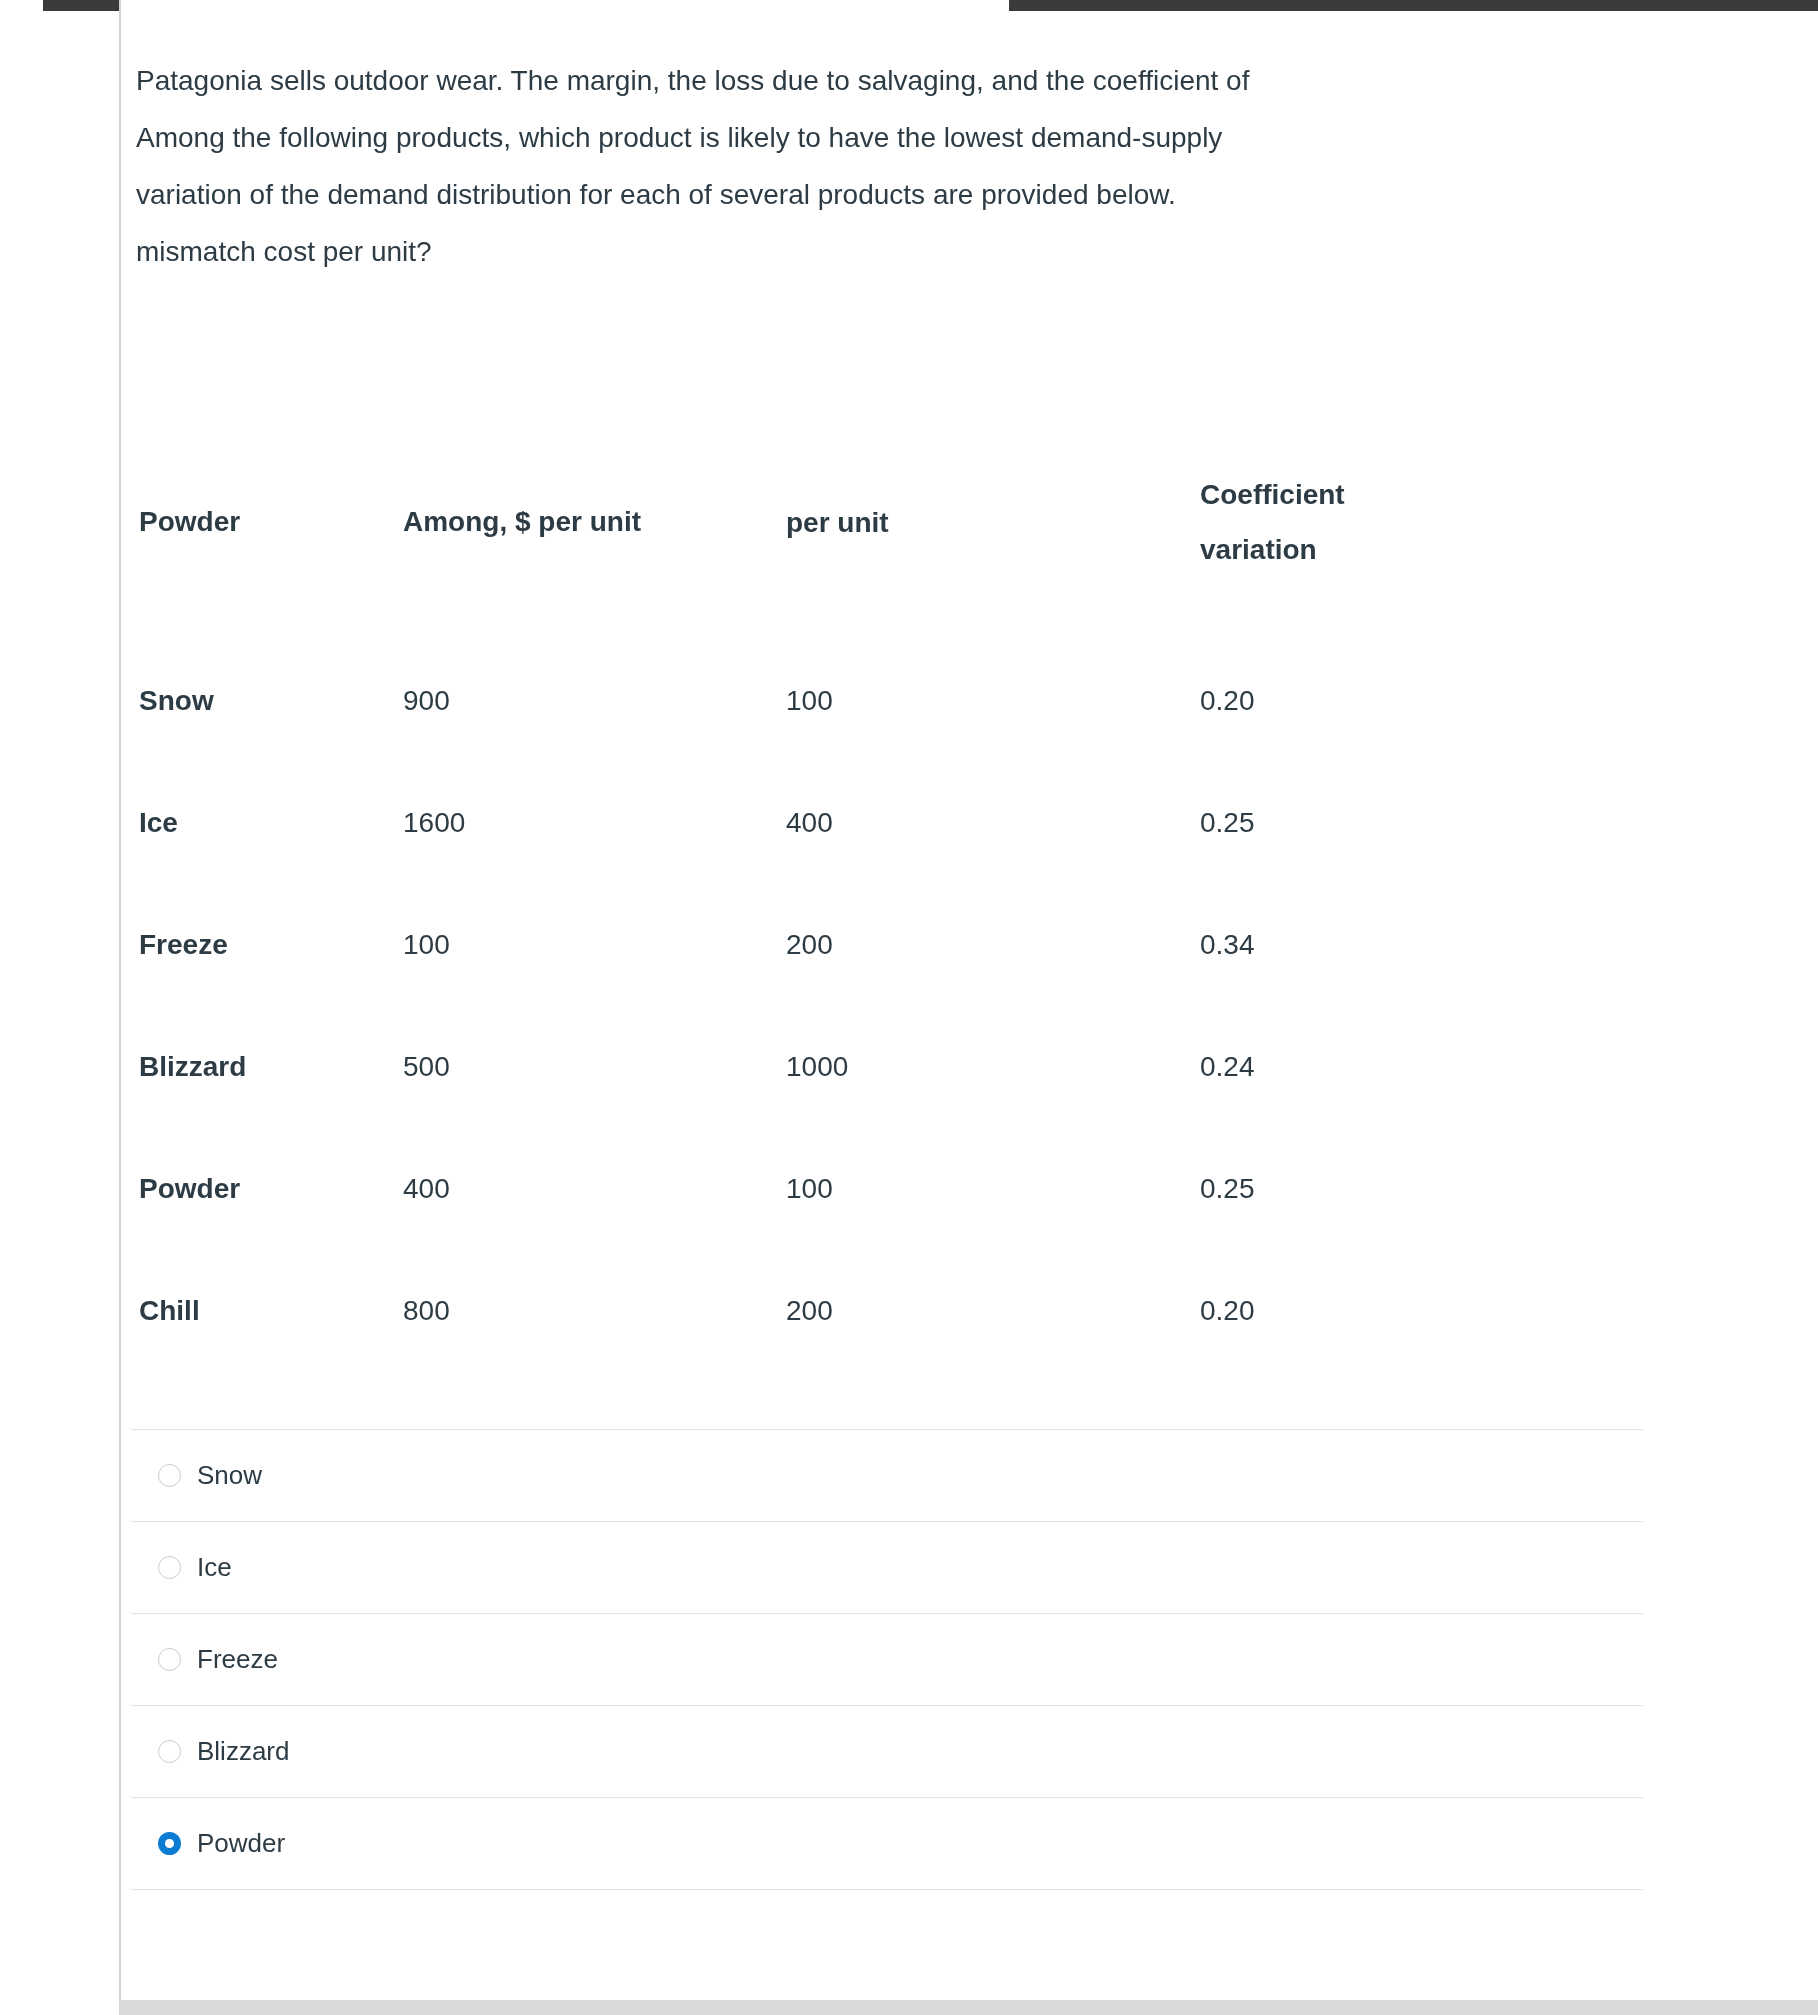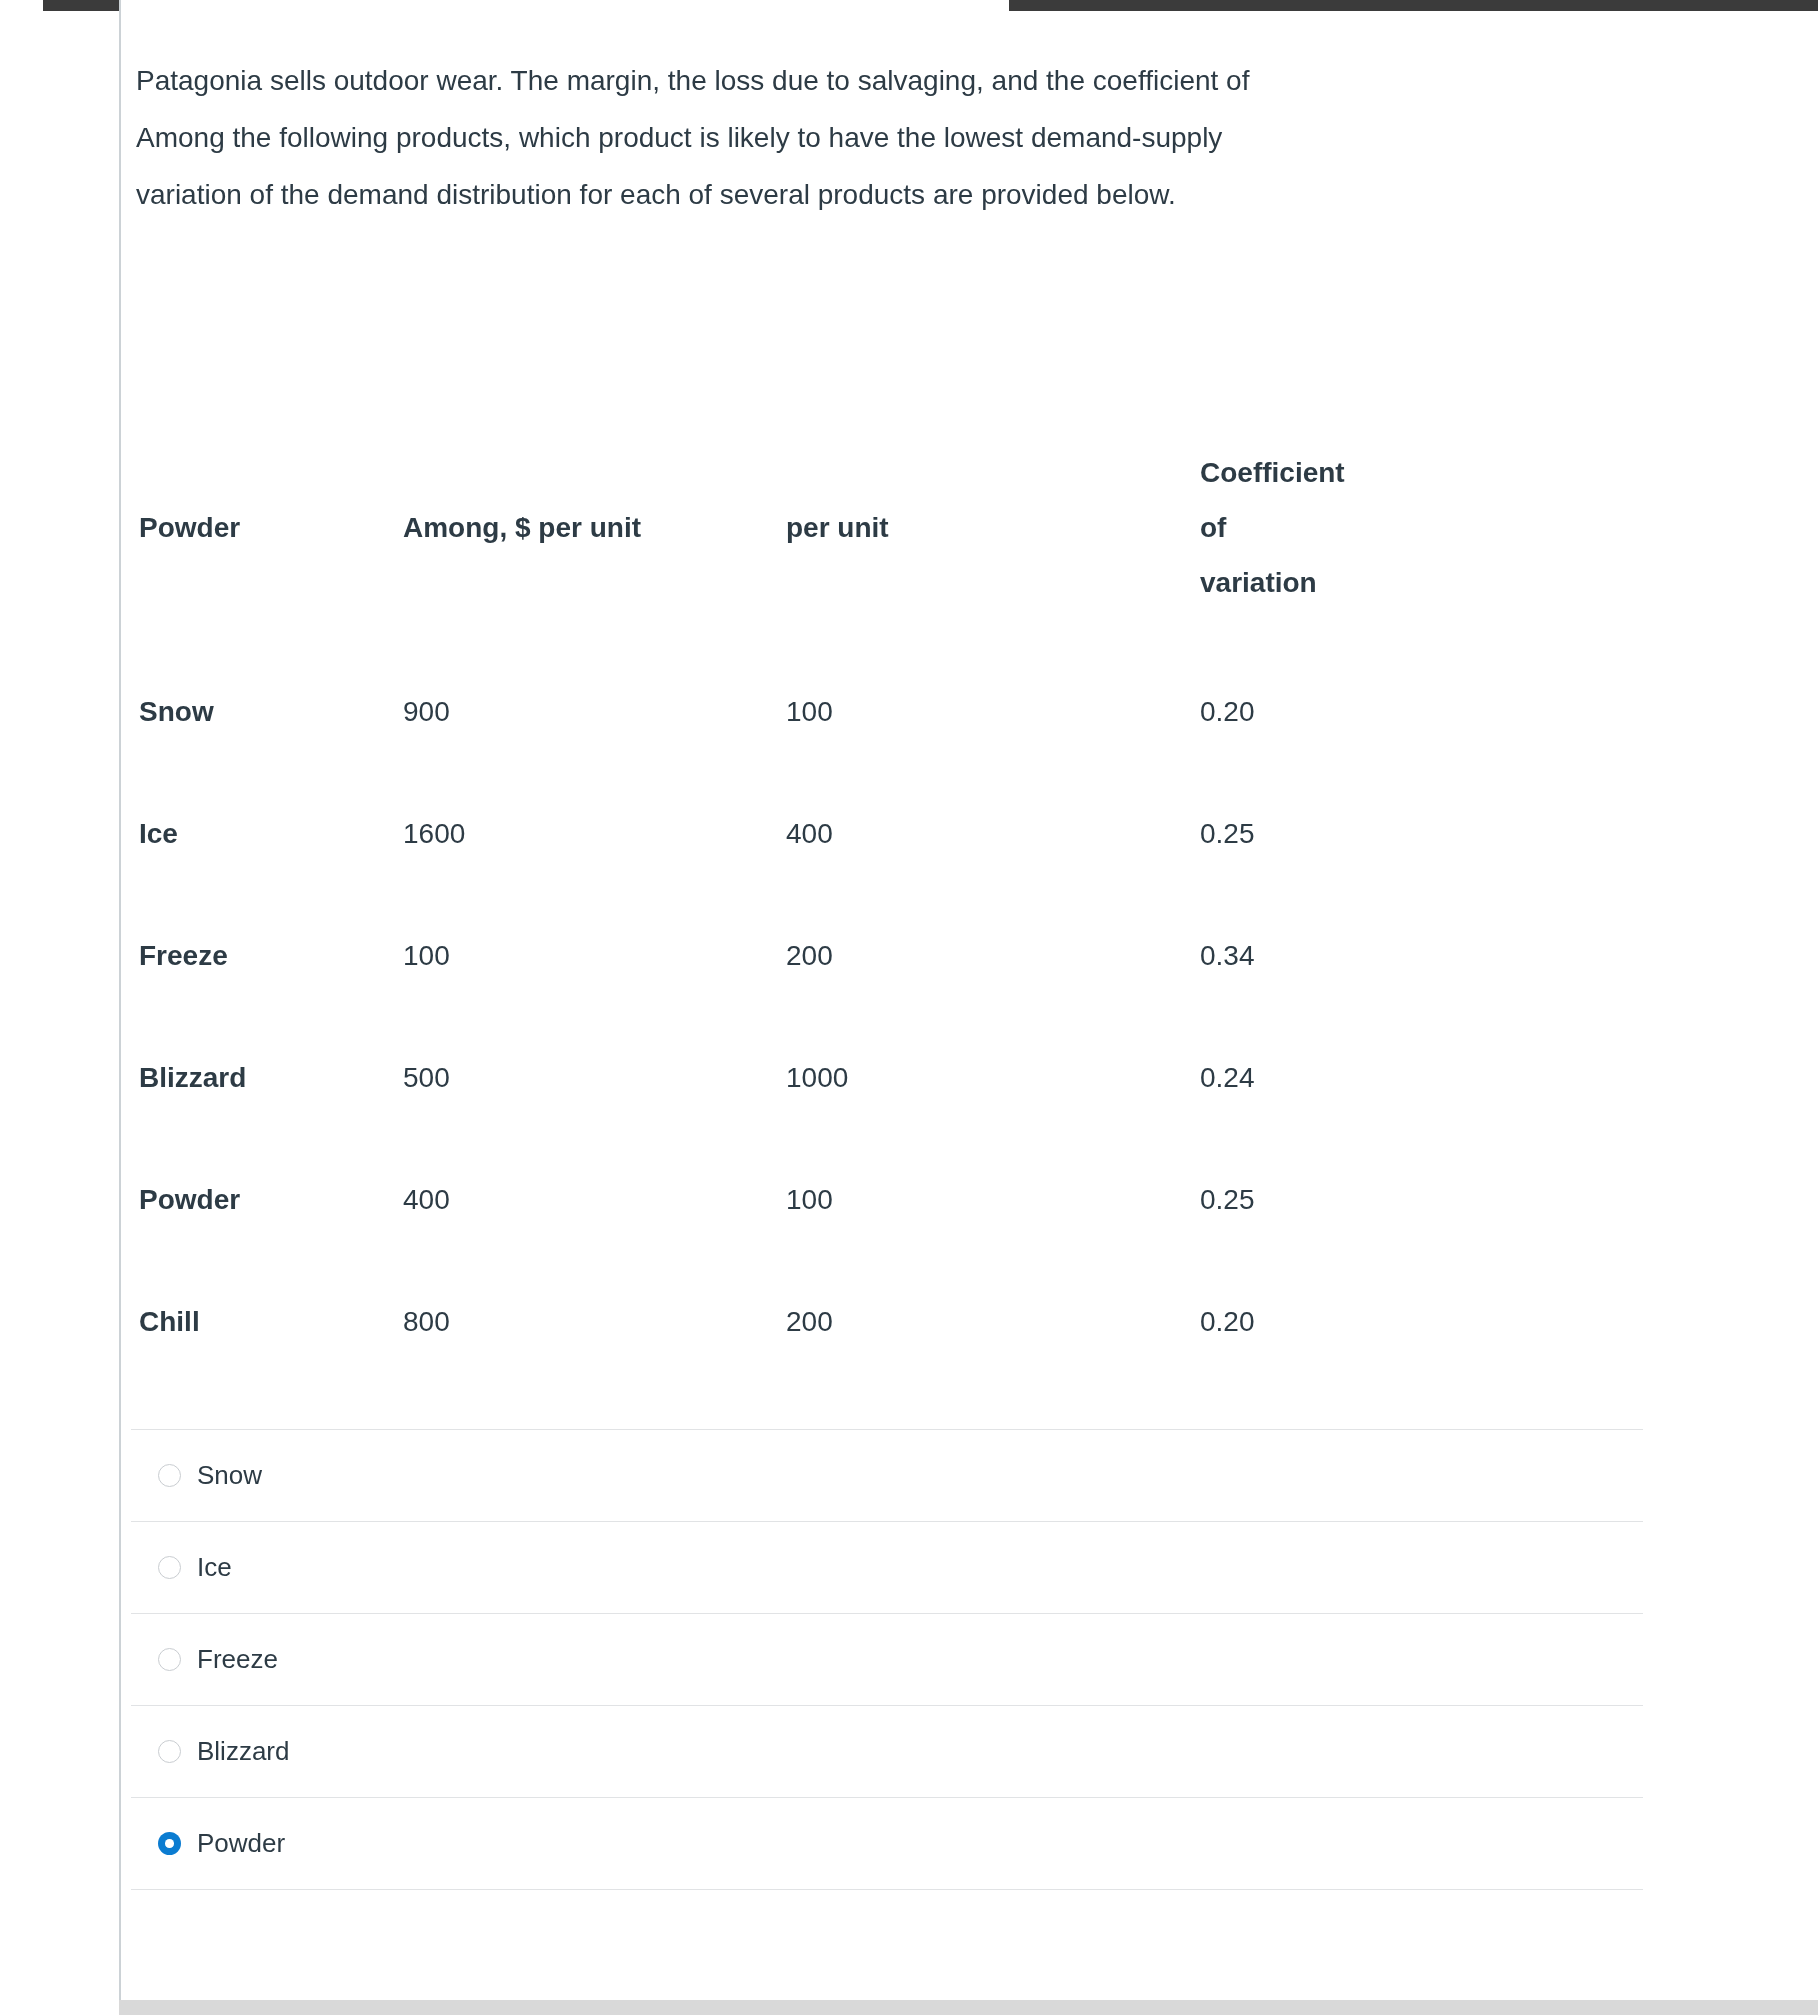--- a/index.html
+++ b/index.html
@@ -117,32 +117,32 @@
 <body>
 
 <div class="top-strip-left"></div>
 <div class="top-strip-right"></div>
 <div class="v-border"></div>
 
 <div class="question">
   <div class="q-line">Patagonia sells outdoor wear. The margin, the loss due to salvaging, and the coefficient of</div>
   <div class="q-line">Among the following products, which product is likely to have the lowest demand-supply</div>
   <div class="q-line">variation of the demand distribution for each of several products are provided below.</div>
+  <div class="q-line">mismatch cost per unit?</div>
 </div>
 
 <div class="qtable">
   <div class="thead">
     <div>Powder</div>
     <div>Among, $ per unit</div>
     <div>
       <div class="hline">per unit</div>
     </div>
     <div>
       <div class="hline">Coefficient</div>
-      <div class="hline">of</div>
       <div class="hline">variation</div>
     </div>
   </div>
 
   <div class="tbody">
     <div class="trow">
       <div class="cell-product">Snow</div>
       <div>900</div>
       <div>100</div>
       <div>0.20</div>

